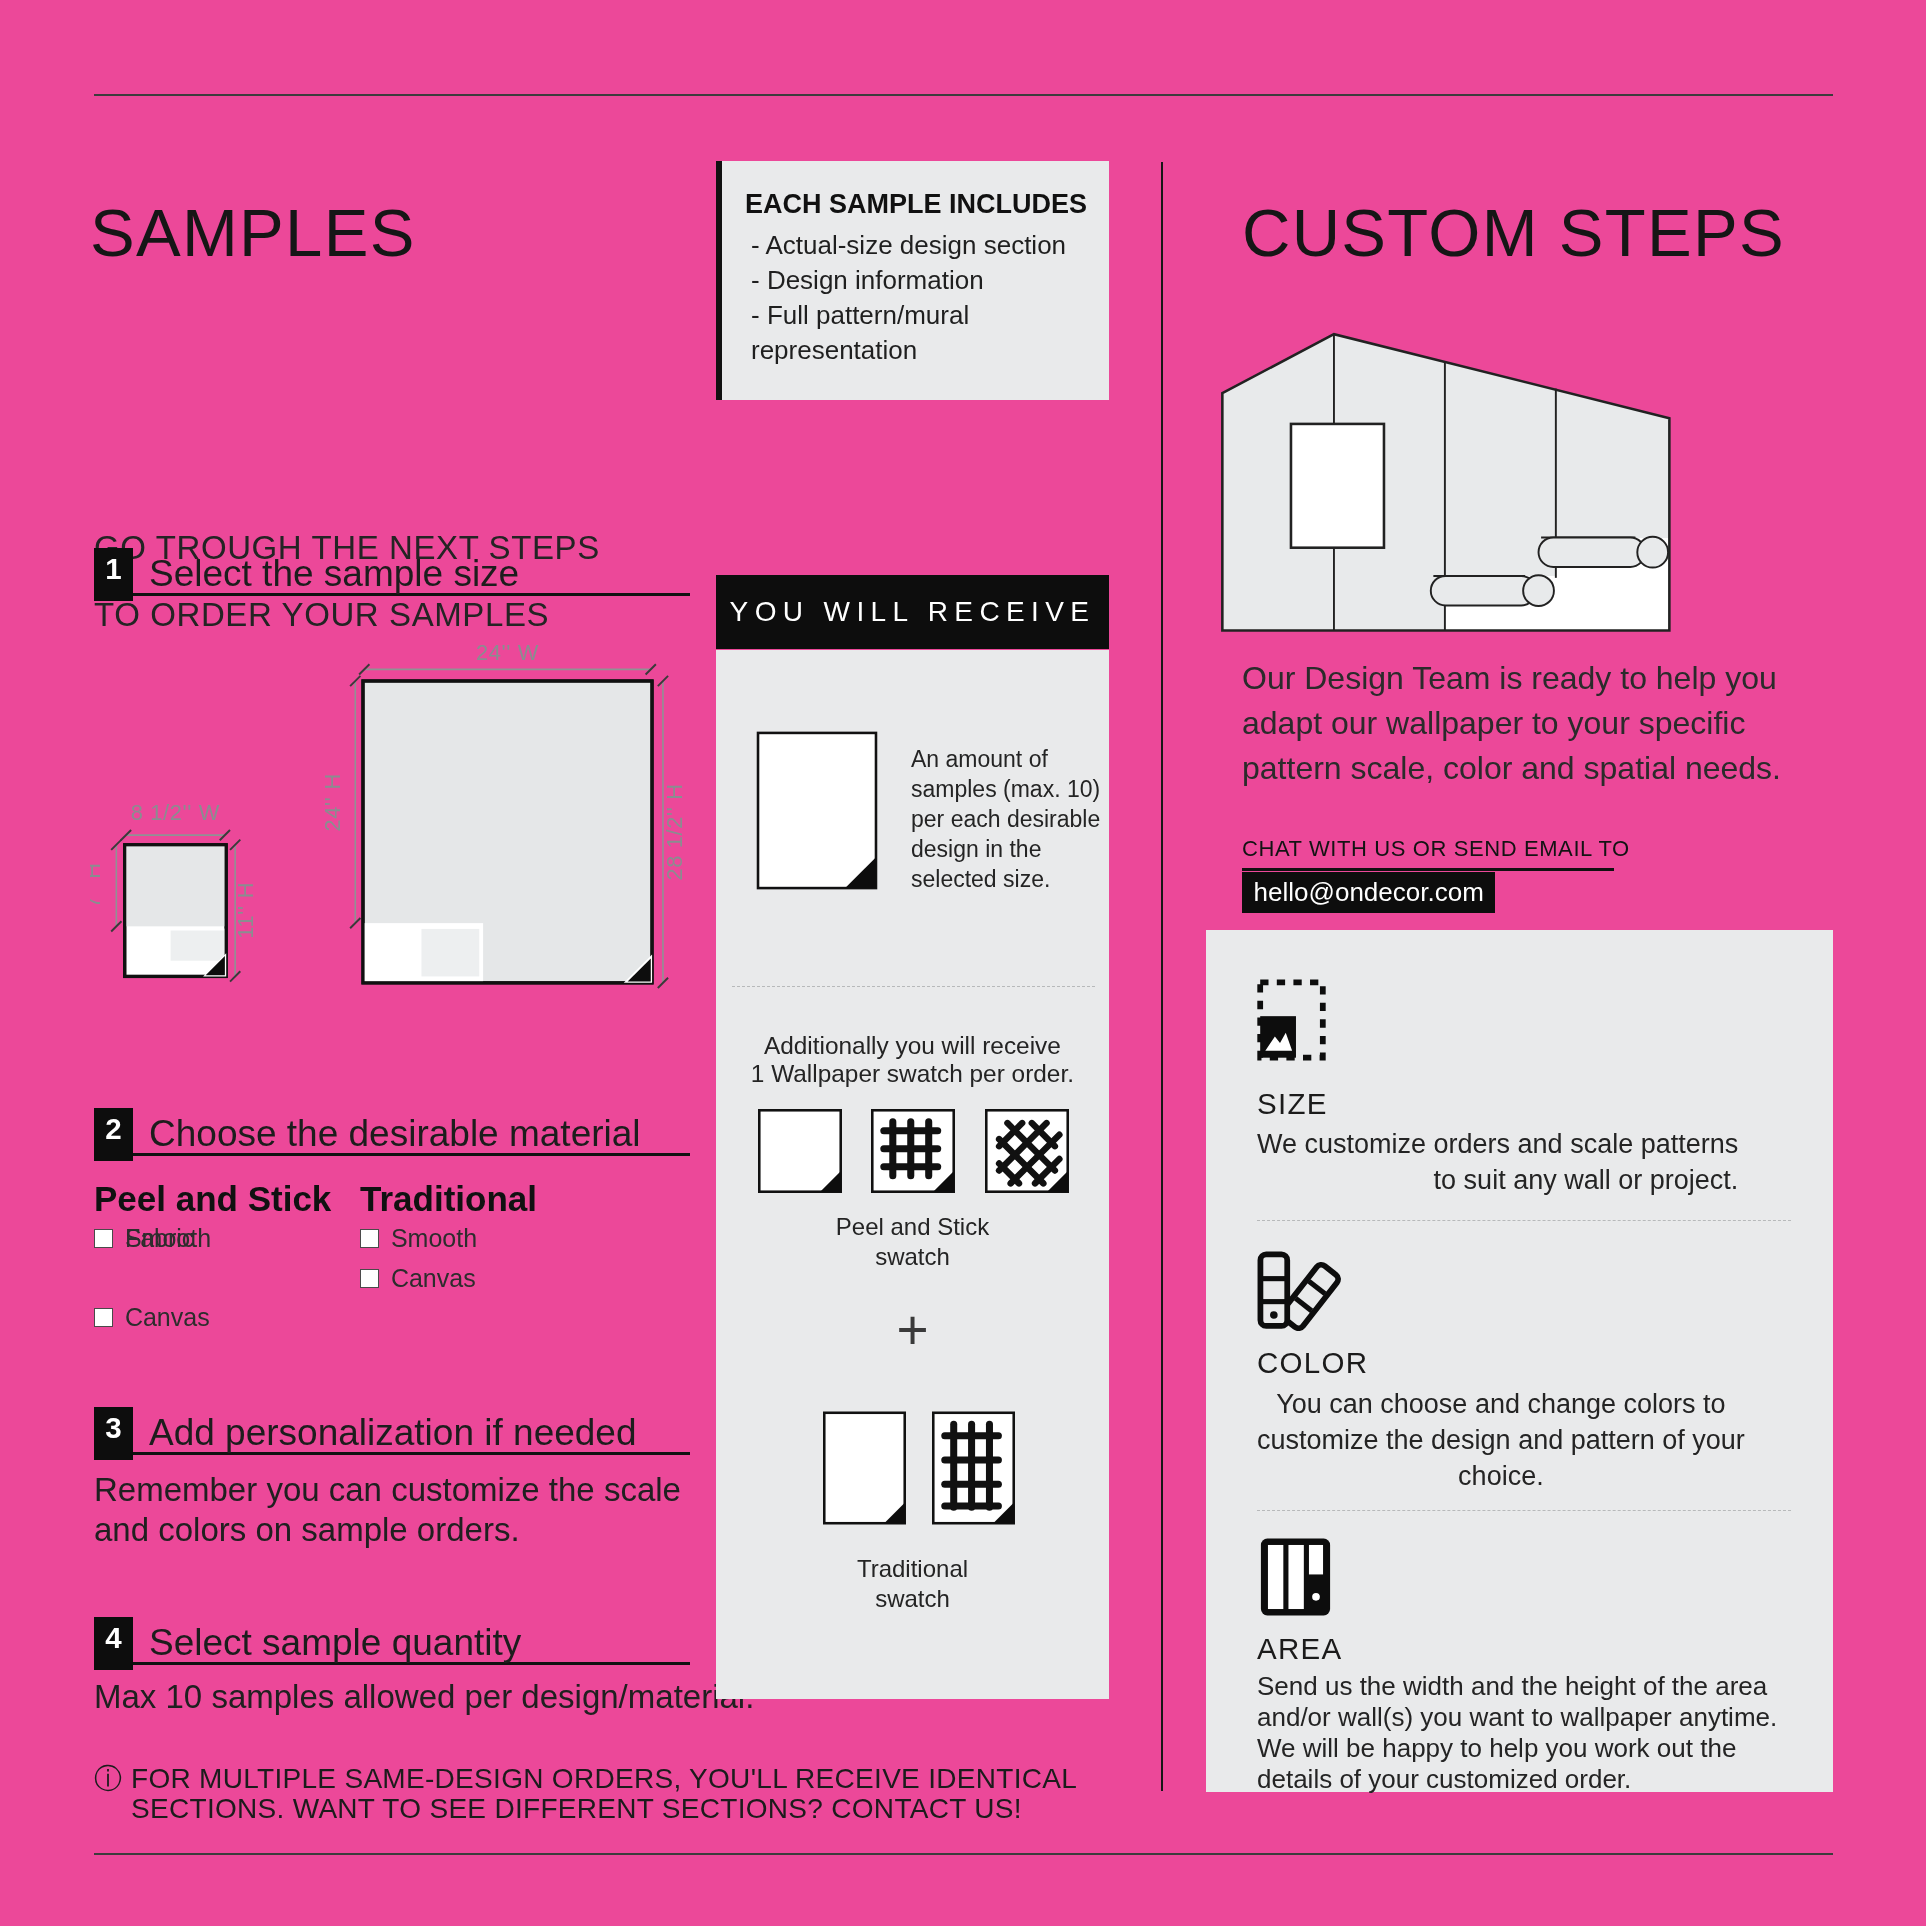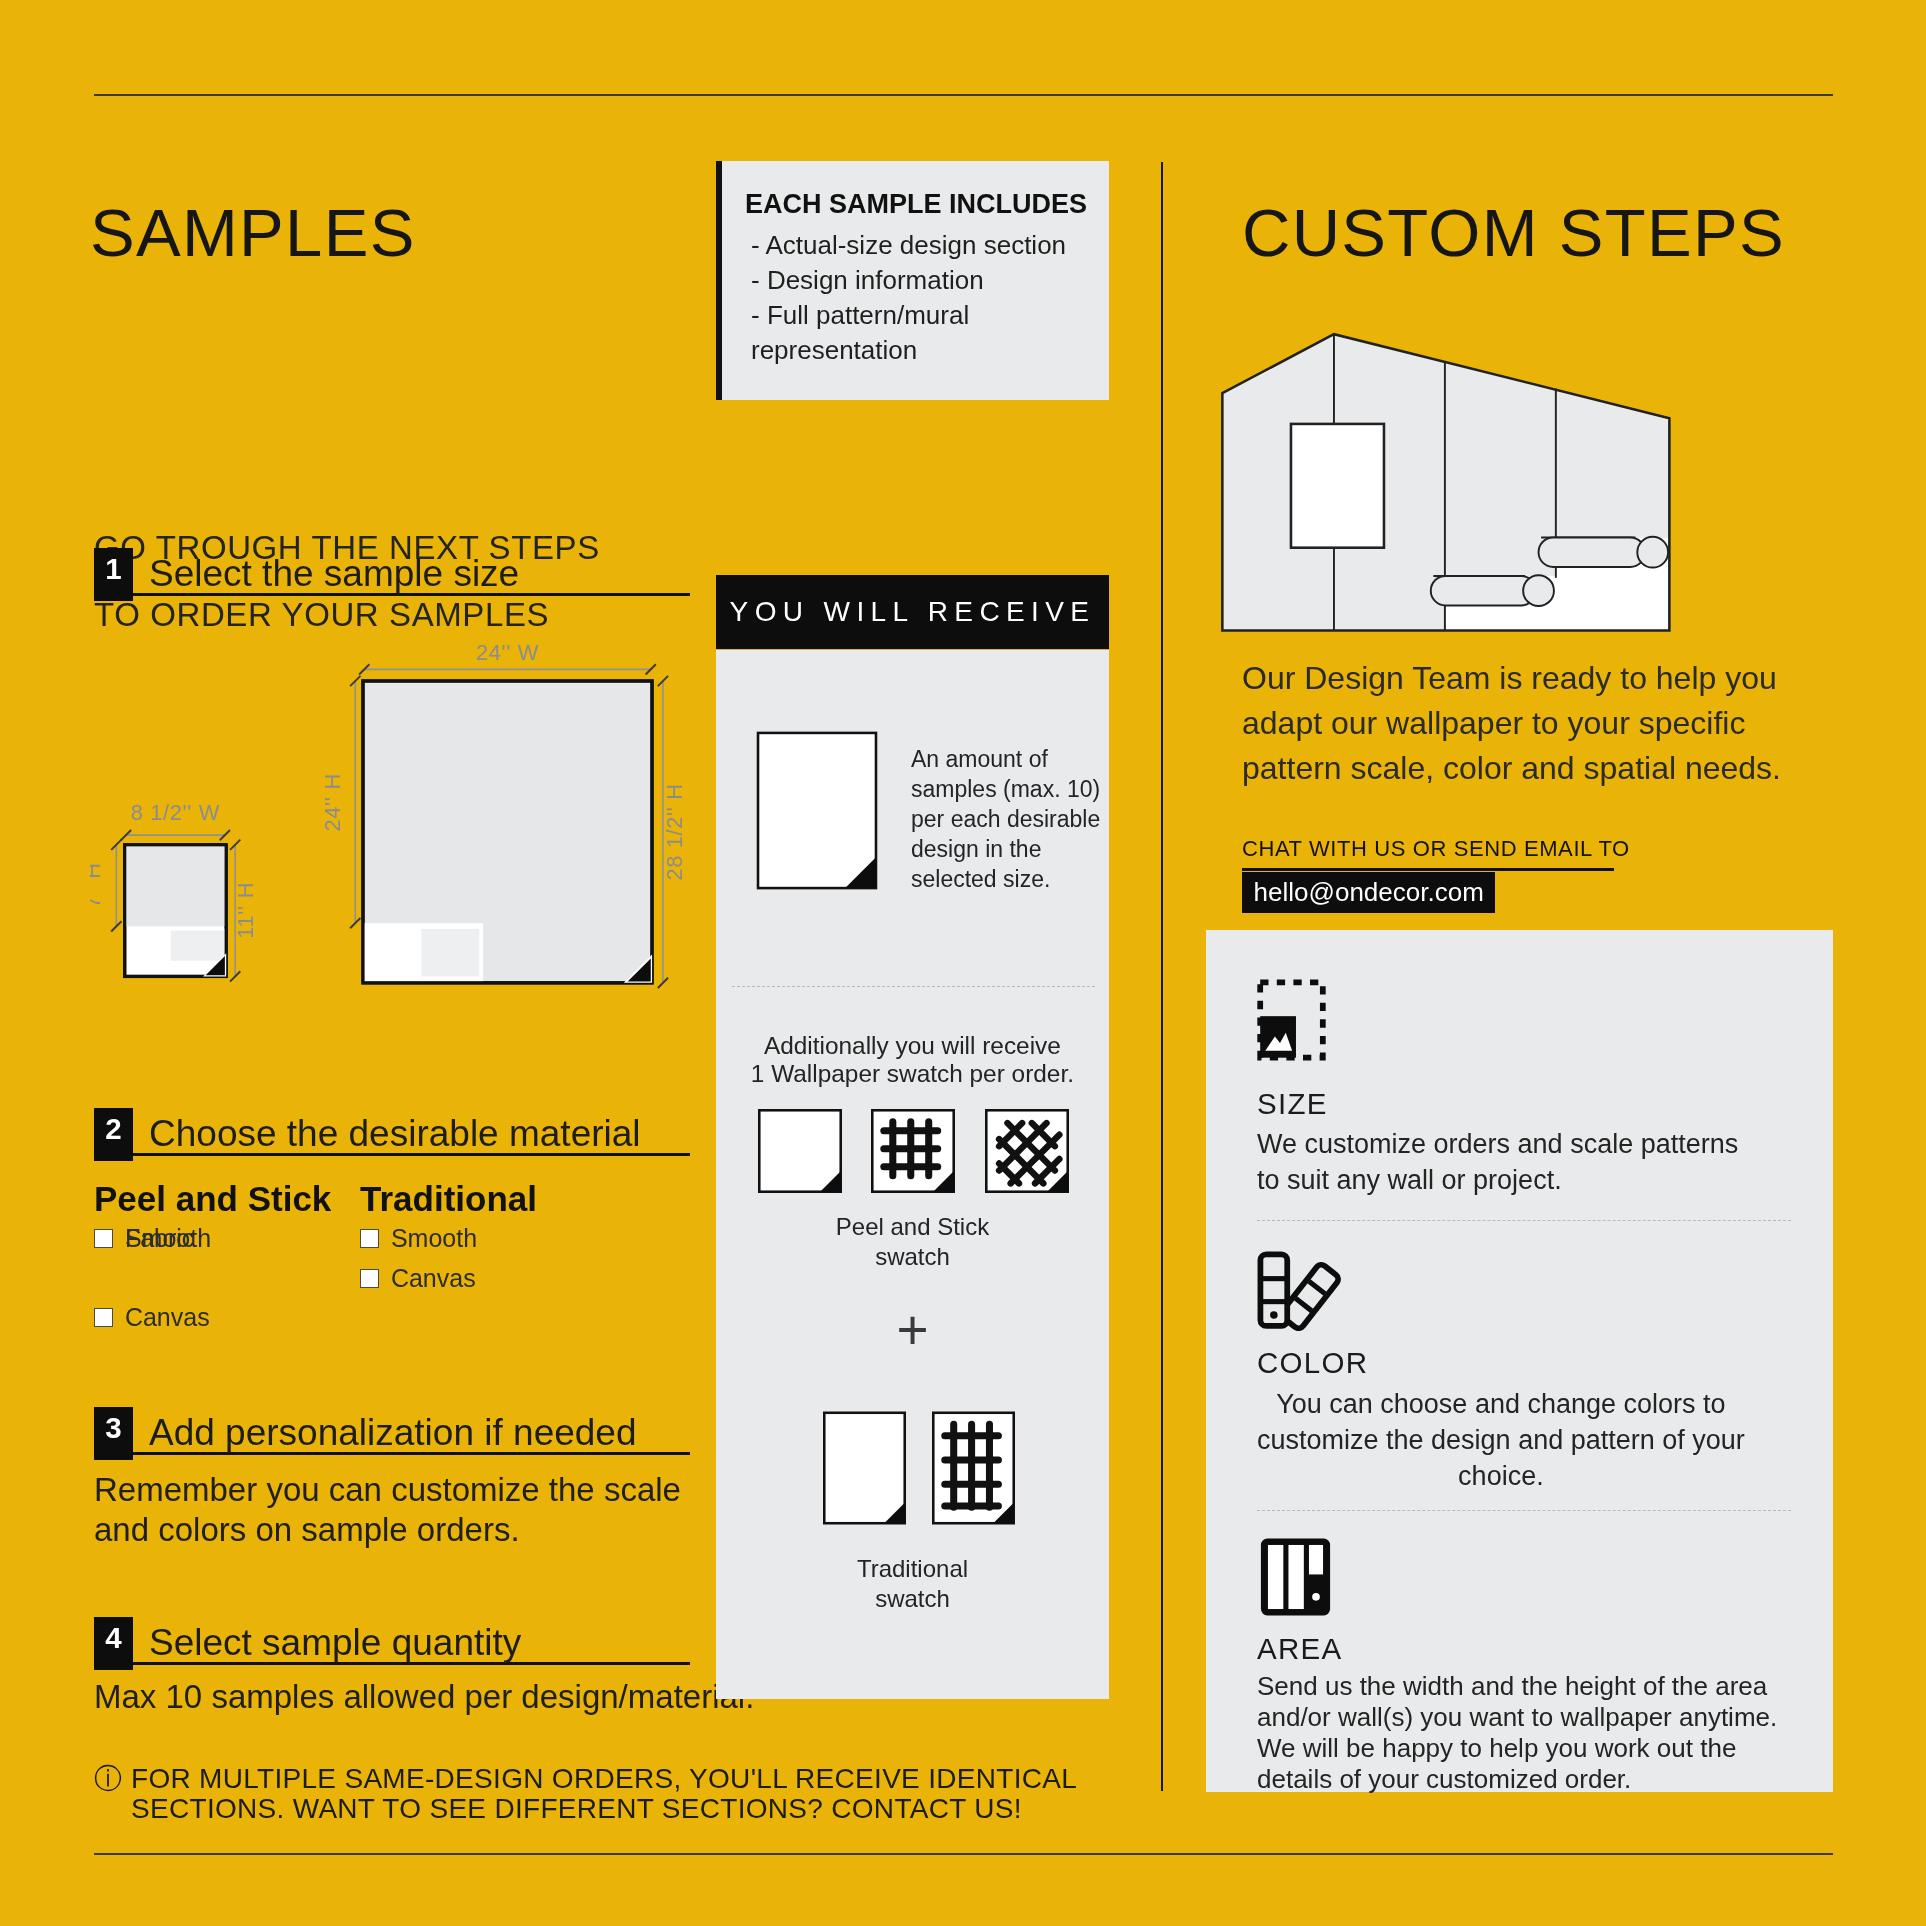--- a/index.html
+++ b/index.html
@@ -1,16 +1,16 @@
 <!DOCTYPE html>
 <html style="font-size:10.3px"><head>
 <meta charset="utf-8">
 <style>
   html,body{margin:0;padding:0;background:#fff;}
-  #canvas{position:relative;width:1926px;height:1926px;background:#eab308;
+  #canvas{position:relative;width:1926px;height:1926px;background:#ec4899;
           font-family:"Liberation Sans",sans-serif;color:#1f1f1f;overflow:hidden;}
   .abs{position:absolute;}
   .pre{white-space:pre-line;}
   .rule{position:absolute;background:#3c3c3c;}
   .title{font-size:67px;font-weight:300;letter-spacing:1.3px;color:#161616;}
   .intro{font-size:33px;letter-spacing:0.6px;line-height:67px;color:#242424;}
   .stepbox{position:absolute;width:39px;height:53px;background:#0d0d0d;color:#fff;
            display:flex;align-items:flex-start;justify-content:center;font-size:29.5px;
            font-weight:600;padding-top:3.9px;box-sizing:border-box;}
   .steplabel{position:absolute;font-size:37px;color:#1d1d1d;}
@@ -283,21 +283,21 @@
   <div class="email" style="left:1242px;top:872px;">hello@ondecor.com</div>
 
   <div class="grayblock" style="left:1206px;top:930px;width:627px;height:862px;">
 
     <svg class="abs" style="left:51px;top:49px;" width="69" height="82" viewBox="0 0 108 128">
       <rect x="5" y="5" width="98" height="118" fill="none" stroke="#0d0d0d" stroke-width="9" stroke-dasharray="13 13"></rect>
       <rect x="5" y="58" width="56" height="65" fill="#0d0d0d"></rect>
       <polygon points="13,112 28,90 36,100 45,84 55,112" fill="#ffffff"></polygon>
     </svg>
     <div class="sec-head" style="left:51px;top:157px;">SIZE</div>
-    <div class="sec-body pre" style="left:51px;top:196px;">We customize orders and scale patterns
+    <div class="sec-body pre" style="left:51px;top:196px;text-align:right;">We customize orders and scale patterns
 to suit any wall or project.</div>
     <div class="dashsep" style="left:51px;top:290px;width:534px;"></div>
 
     <svg class="abs" style="left:49px;top:318px;" width="90" height="83" viewBox="0 0 140 130">
       <g transform="rotate(38 64 110)">
         <rect x="40" y="18" width="40" height="104" rx="9" fill="none" stroke="#0d0d0d" stroke-width="9"></rect>
         <line x1="44" y1="52" x2="76" y2="52" stroke="#0d0d0d" stroke-width="8"></line>
         <line x1="44" y1="86" x2="76" y2="86" stroke="#0d0d0d" stroke-width="8"></line>
       </g>
       <rect x="8" y="10" width="42" height="112" rx="9" fill="#e9eaeb" stroke="#0d0d0d" stroke-width="9"></rect>

